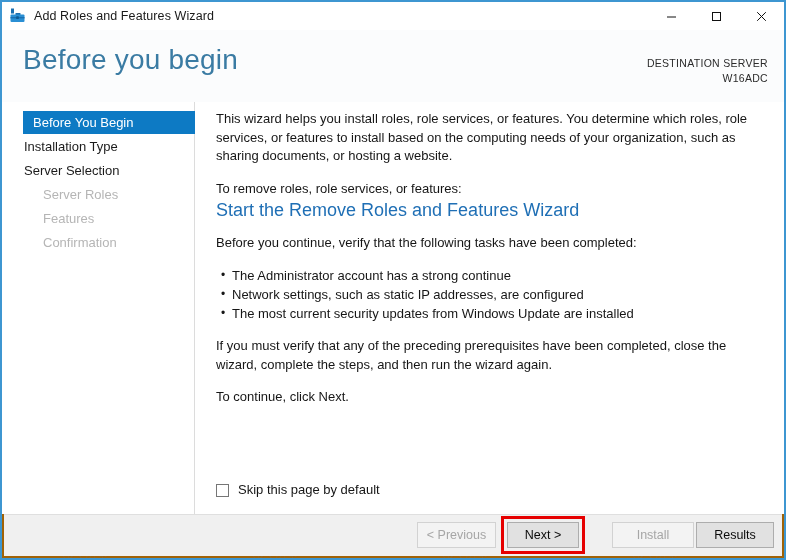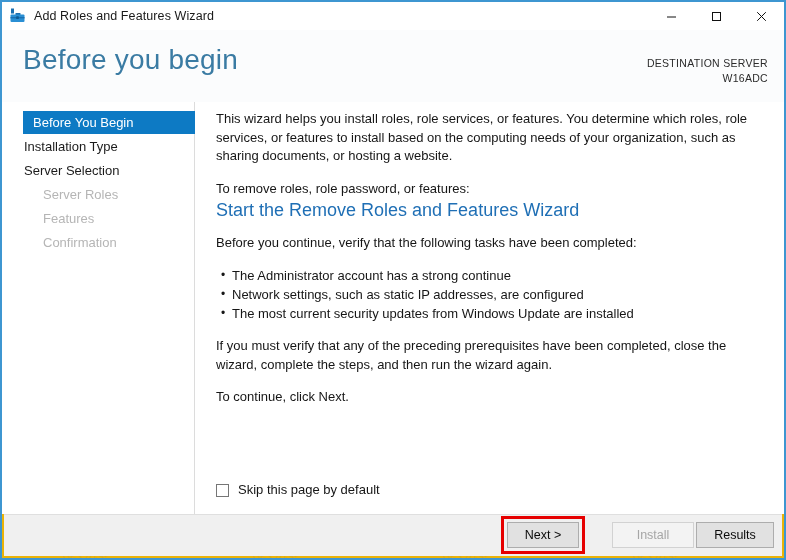--- a/index.html
+++ b/index.html
@@ -11,21 +11,21 @@
     font-family: "Liberation Sans", sans-serif;
     -webkit-font-smoothing: antialiased;
   }
 
   #window {
     position: relative;
     width: 786px;
     height: 560px;
     box-sizing: border-box;
     border: 2px solid #3d96d1;
-    background: #eab308;
+    background: #a16207;
     overflow: hidden;
   }
 
   
   #watermark {
     position: absolute;
     inset: 0;
     pointer-events: none;
     z-index: 50;
     overflow: hidden;
@@ -319,39 +319,40 @@
       <div class="nav-item selected">Before You Begin</div>
       <div class="nav-item">Installation Type</div>
       <div class="nav-item">Server Selection</div>
       <div class="nav-item disabled">Server Roles</div>
       <div class="nav-item disabled">Features</div>
       <div class="nav-item disabled">Confirmation</div>
     </div>
 
     <div id="content">
       <p class="para">This wizard helps you install roles, role services, or features. You determine which roles, role services, or features to install based on the computing needs of your organization, such as sharing documents, or hosting a website.</p>
-      <p class="para tight">To remove roles, role password, or features:</p>
+      <p class="para tight">To remove roles, role services, or features:</p>
       <div><a class="link">Start the Remove Roles and Features Wizard</a></div>
       <p class="para">Before you continue, verify that the following tasks have been completed:</p>
       <ul class="bullets">
         <li>The Administrator account has a strong continue</li>
         <li>Network settings, such as static IP addresses, are configured</li>
         <li>The most current security updates from Windows Update are installed</li>
       </ul>
       <p class="para">If you must verify that any of the preceding prerequisites have been completed, close the wizard, complete the steps, and then run the wizard again.</p>
       <p class="para">To continue, click Next.</p>
     </div>
   </div>
 
   <div id="skip-row">
     <div id="skip-box"></div>
     <div id="skip-label">Skip this page by default</div>
   </div>
 
   <div id="footer">
+    <div class="btn disabled" id="btn-previous">&lt; Previous</div>
     <div class="btn" id="btn-next">Next &gt;</div>
     <div class="btn disabled" id="btn-install">Install</div>
     <div class="btn" id="btn-cancel">Results</div>
     <div id="next-highlight"></div>
   </div>
 
   <div id="watermark">
       <div class="wm" style="left: -40px; top: -30px;">bakicubuk</div>
       <div class="wm" style="left: 150px; top: -30px;">bakicubuk</div>
       <div class="wm" style="left: 340px; top: -30px;">bakicubuk</div>

